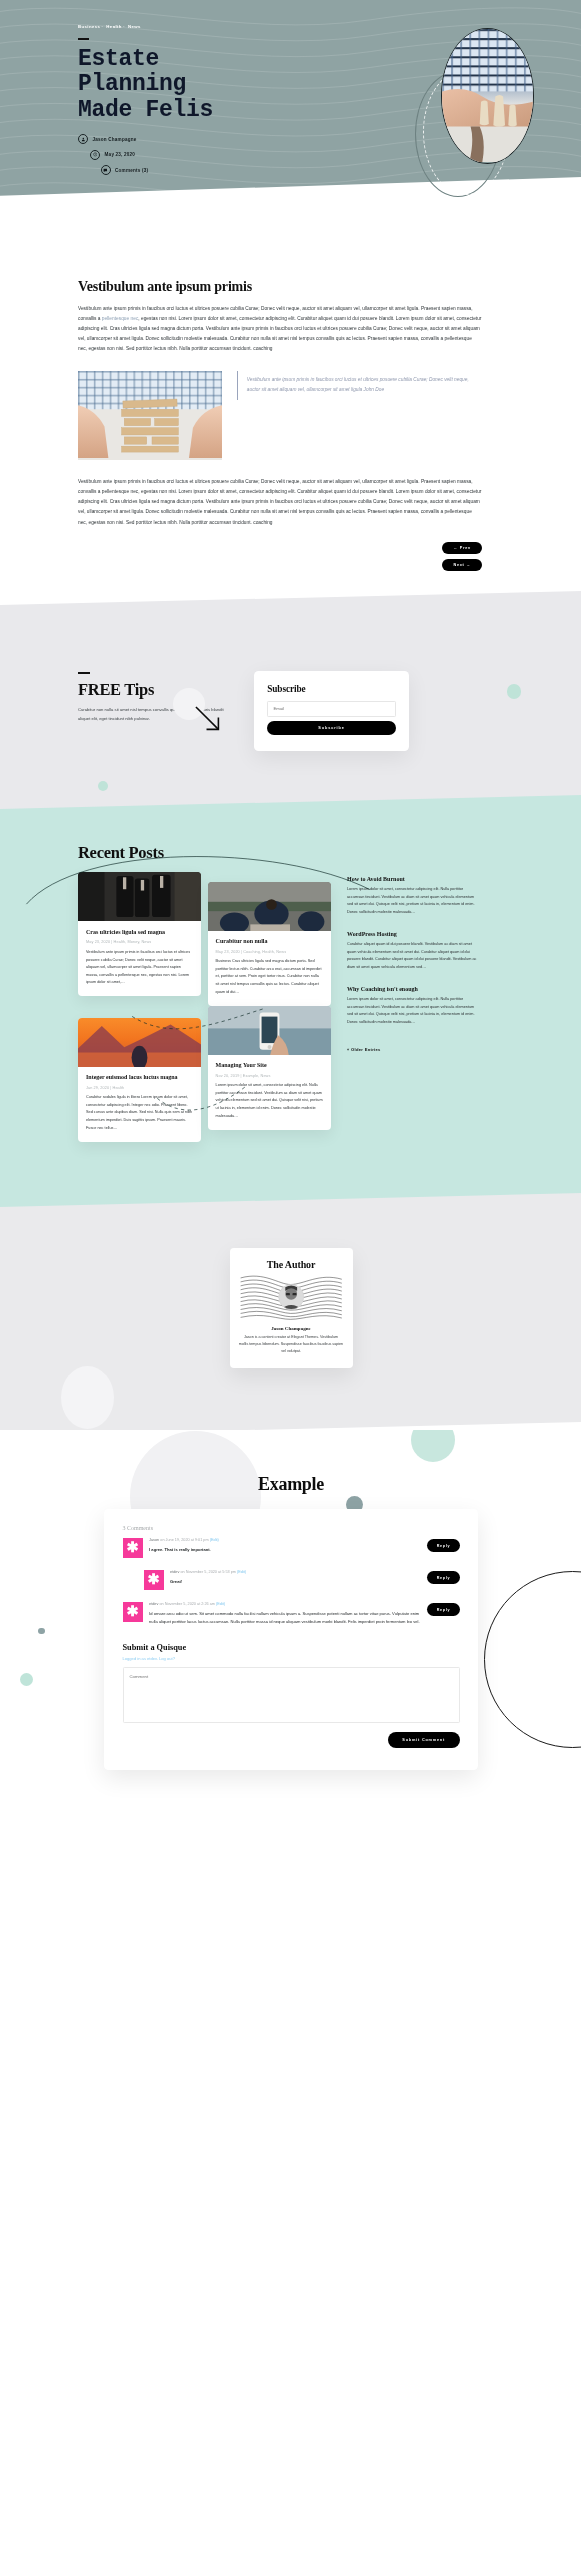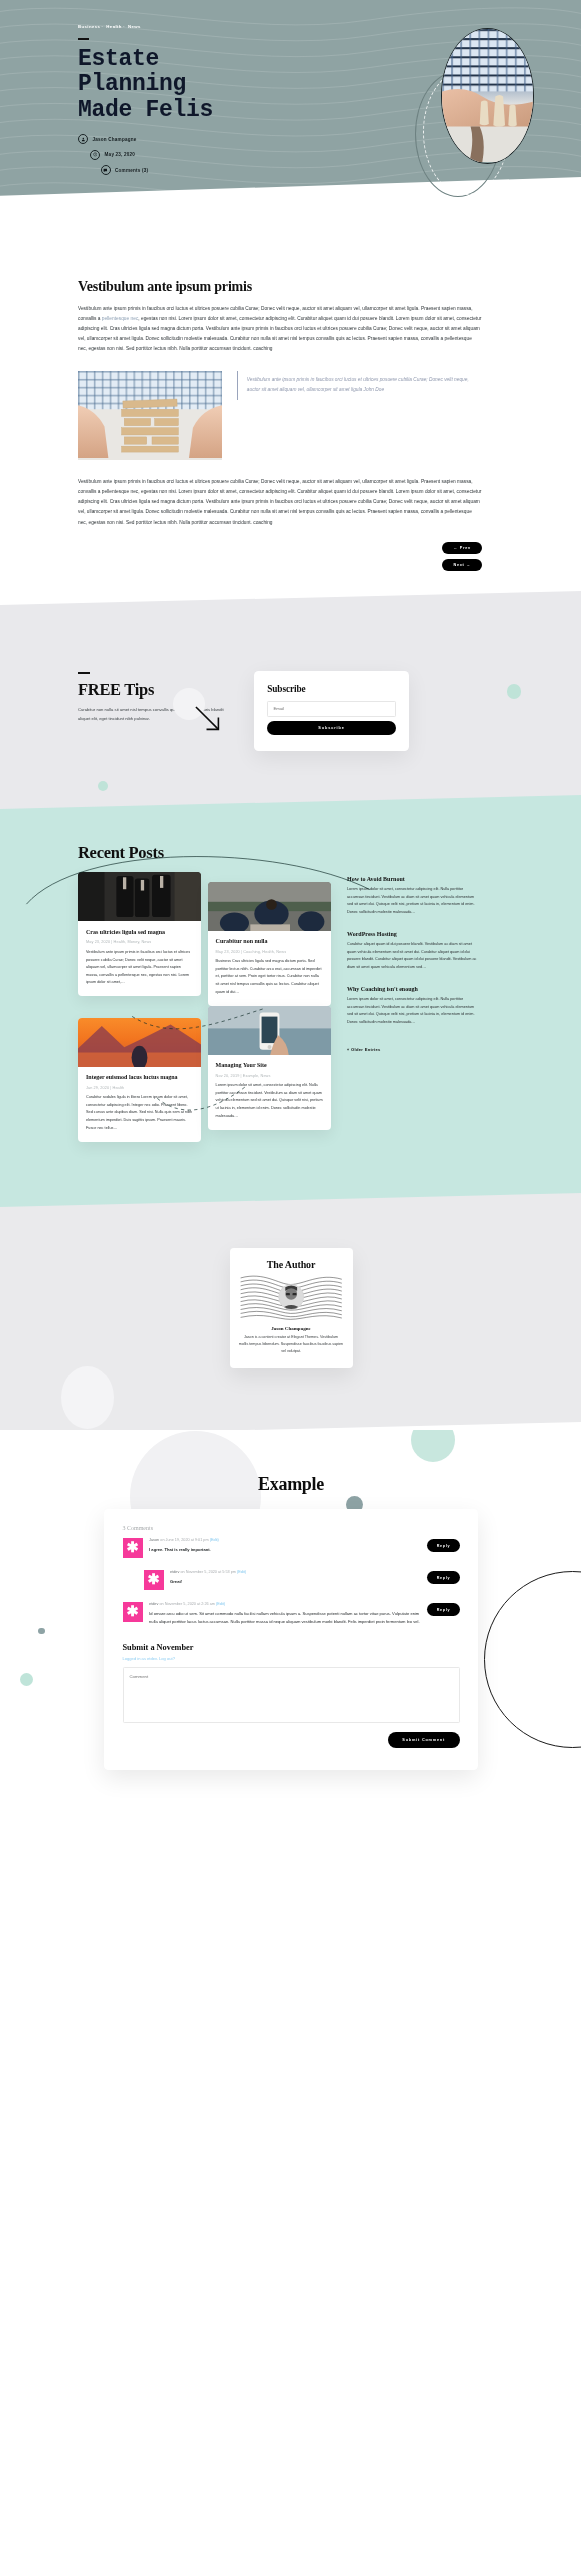--- a/index.html
+++ b/index.html
@@ -654,21 +654,21 @@
       <div class="cm-main">
         <div class="cm-head">
           <span class="cm-author">etdev</span><span> on </span><span>November 5, 2020 at 2:26 am</span>
           <span class="cm-edit">(Edit)</span>
         </div>
         <div class="cm-text light">Id ornare arcu odio ut sem. Sit amet commodo nulla facilisi nullam vehicula ipsum a. Suspendisse potenti nullam ac tortor vitae purus. Vulputate enim nulla aliquet porttitor lacus luctus accumsan. Nulla porttitor massa id neque aliquam vestibulum morbi blandit. Felis imperdiet proin fermentum leo vel.</div>
       </div>
       <button class="reply-btn">Reply</button>
     </div>
 
-    <h3 class="submit-h">Submit a November</h3>
+    <h3 class="submit-h">Submit a Quisque</h3>
     <div class="logged">Logged in as etdev. Log out?</div>
     <textarea class="cm-area" placeholder="Comment" style=""></textarea>
     <div class="submit-row">
       <button class="submit-btn">Submit Comment</button>
     </div>
   </div>
 </section>
 
 
 </body></html>

